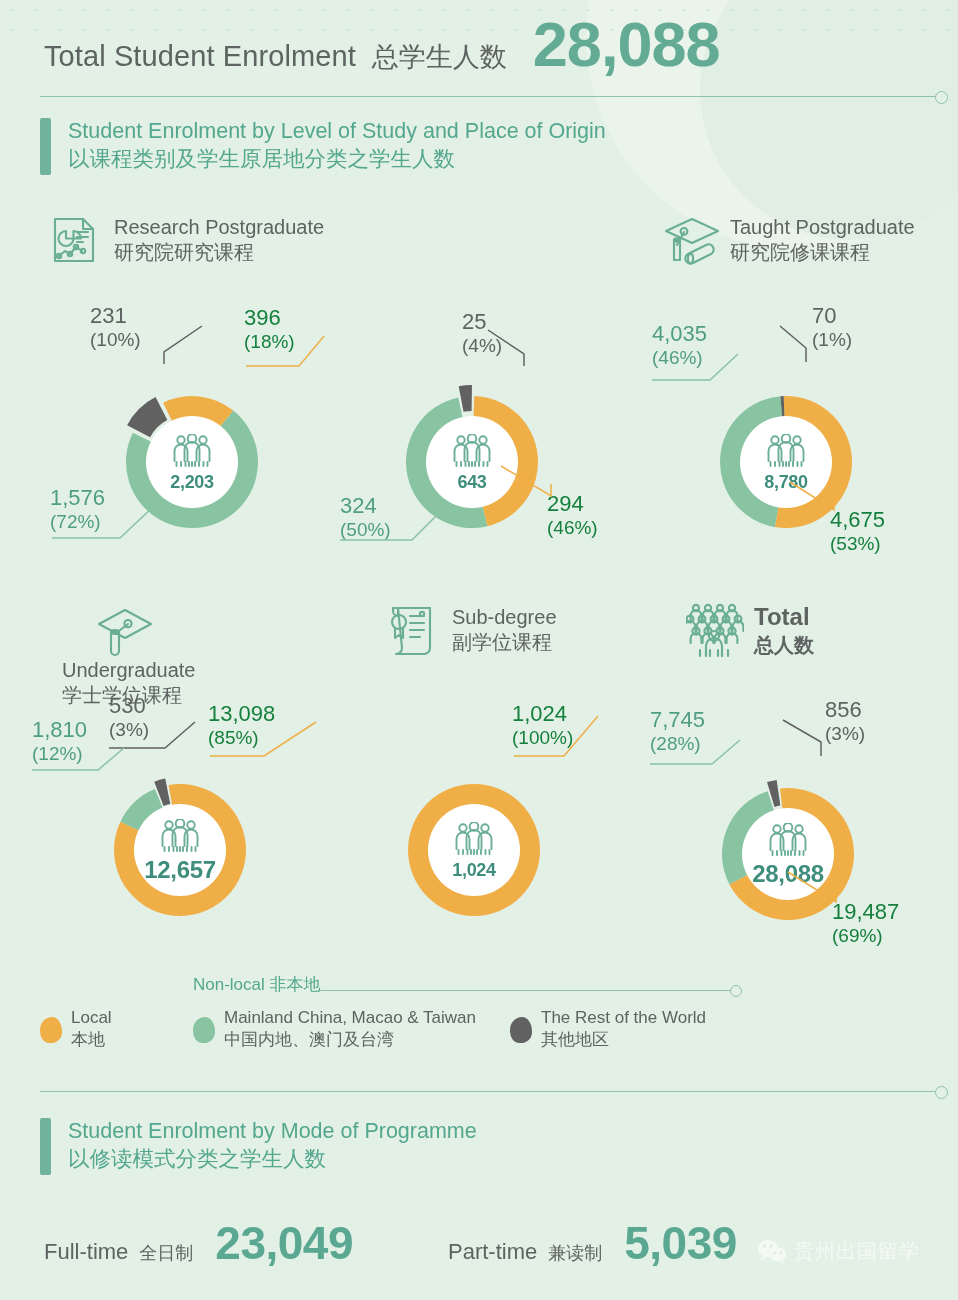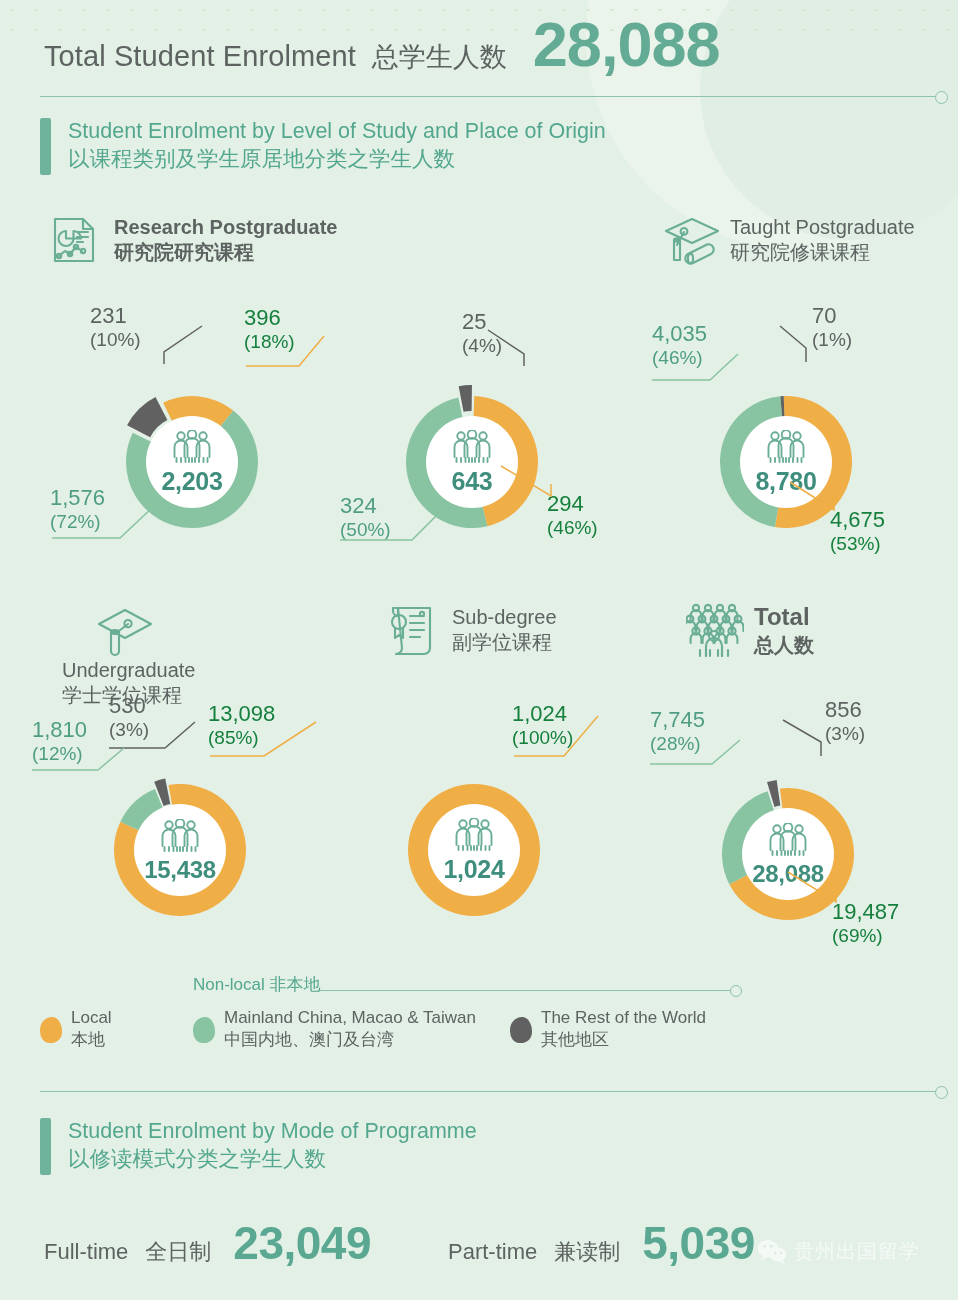--- a/index.html
+++ b/index.html
@@ -61,21 +61,21 @@
   .cell-head .t-en.big{font-size:24px;font-weight:700;}
   .cell-head .t-zh.big{font-size:20px;font-weight:700;}
 
   .donutwrap{position:absolute;}
   .donut{position:absolute;left:0;top:0;}
   .hub{
     position:absolute;border-radius:50%;background:#fff;
     display:flex;flex-direction:column;align-items:center;justify-content:center;
   }
   .hub .peeps{margin-bottom:1px;}
-  .hub .val{font-size:25px;font-weight:700;color:#3f8e7d;letter-spacing:-.3px;line-height:1;}
+  .hub .val{font-size:18px;font-weight:700;color:#3f8e7d;letter-spacing:-.3px;line-height:1;}
   .hub .val.sm{font-size:24px;}
 
   
   .callout{position:absolute;line-height:1.13;white-space:nowrap;}
   .callout .n{font-size:22px;font-weight:400;display:block;}
   .callout .p{font-size:19px;font-weight:400;display:block;}
   .c-orange .n,.c-orange .p{color:#15803d;}
   .c-green  .n,.c-green  .p{color:#4f9e84;}
   .c-grey   .n,.c-grey   .p{color:#5d6361;}
   .leader{position:absolute;overflow:visible;pointer-events:none;}
@@ -90,21 +90,21 @@
     width:22px;height:26px;flex:0 0 auto;margin-right:9px;margin-top:2px;
     border-radius:60% 50% 55% 45% / 55% 60% 45% 50%;
   }
   .lg-txt{line-height:1.3;}
   .lg-en{font-size:17px;color:#5d6361;white-space:nowrap;}
   .lg-zh{font-size:17px;color:#5d6361;white-space:nowrap;}
 
   
   .mode{position:absolute;left:44px;top:1216px;display:flex;align-items:baseline;}
   .mode .m-en{font-size:22px;color:#5d6361;}
-  .mode .m-zh{font-size:22px;color:#5d6361;margin-left:17px;}
+  .mode .m-zh{font-size:18px;color:#5d6361;margin-left:11px;}
   .mode .m-num{font-size:46px;font-weight:700;color:#5aa892;margin-left:22px;letter-spacing:-.5px;}
 
   .watermark{position:absolute;left:757px;top:1238px;display:flex;align-items:center;opacity:.62;}
   .watermark .wm-txt{font-size:20px;color:#fff;margin-left:7px;letter-spacing:1px;}
 </style>
 </head>
 <body>
 
 <div class="page">
 
@@ -124,21 +124,21 @@
   <div class="sec" style="left:40px;top:118px;">
     <div class="bar"></div>
     <div class="txt">
       <div class="s-en">Student Enrolment by Level of Study and Place of Origin</div>
       <div class="s-zh">以课程类别及学生原居地分类之学生人数</div>
     </div>
   </div>
 
   <div id="charts">
       <div class="cell" style="left: 24px; top: 212px;">
-        <div class="cell-head" style="left: 22px; top: 0px; font-weight: bold;">
+        <div class="cell-head" style="left: 22px; top: 0px;">
           <span class="ic"><svg viewBox="0 0 56 56" width="56" height="56">
       <path d="M9 7 h28 l10 10 v32 h-38 z" fill="none" stroke="#6aae95" stroke-width="2.1" stroke-linecap="round" stroke-linejoin="round"></path>
       <path d="M37 7 v10 h10" fill="none" stroke="#6aae95" stroke-width="2.1" stroke-linecap="round" stroke-linejoin="round"></path>
       <path d="M20 19 a7.5 7.5 0 1 0 7.5 7.5 h-7.5 z" fill="none" stroke="#6aae95" stroke-width="2.1" stroke-linecap="round" stroke-linejoin="round"></path>
       <path d="M27.5 19 a7.5 7.5 0 0 1 7.5 7.5 h-7.5z" fill="none" stroke="#6aae95" stroke-width="2.1" stroke-linecap="round" stroke-linejoin="round"></path>
       <path d="M31 20 h11 M31 25 h11 M31 30 h6" fill="none" stroke="#6aae95" stroke-width="2.1" stroke-linecap="round" stroke-linejoin="round"></path>
       <path d="M13 44 l6-5 5 3 6-7 6 4" fill="none" stroke="#6aae95" stroke-width="2.1" stroke-linecap="round" stroke-linejoin="round"></path>
       <circle cx="13" cy="44" r="2.2" fill="none" stroke="#6aae95" stroke-width="2.1" stroke-linecap="round" stroke-linejoin="round"></circle>
               <circle cx="24" cy="42" r="2.2" fill="none" stroke="#6aae95" stroke-width="2.1" stroke-linecap="round" stroke-linejoin="round"></circle>
       <circle cx="30" cy="35" r="2.2" fill="none" stroke="#6aae95" stroke-width="2.1" stroke-linecap="round" stroke-linejoin="round"></circle>
@@ -313,21 +313,21 @@
         <div class="hub" style="width: 92px; height: 92px; left: 110px; top: 202px;">
           <span class="peeps"><svg viewBox="0 0 44 34" width="44" height="34">
       <circle cx="11" cy="6" r="3.7" fill="none" stroke="#6aae95" stroke-width="1.9"></circle>
       <circle cx="22" cy="4.4" r="4.3" fill="none" stroke="#6aae95" stroke-width="1.9"></circle>
       <circle cx="33" cy="6" r="3.7" fill="none" stroke="#6aae95" stroke-width="1.9"></circle>
       <path d="M4.5 27 v-10 a6.5 6.5 0 0 1 13 0 v10" fill="none" stroke="#6aae95" stroke-width="1.9" stroke-linecap="round"></path>
       <path d="M14.5 27 v-11.5 a7.5 7.5 0 0 1 15 0 v11.5" fill="none" stroke="#6aae95" stroke-width="1.9" stroke-linecap="round"></path>
       <path d="M26.5 27 v-10 a6.5 6.5 0 0 1 13 0 v10" fill="none" stroke="#6aae95" stroke-width="1.9" stroke-linecap="round"></path>
       <path d="M6.5 28 v4 M11 28 v4 M15.5 28 v4 M19 28 v4 M22 28 v4 M25 28 v4 M29 28 v4 M33.5 28 v4 M37.5 28 v4" stroke="#6aae95" stroke-width="1.9" stroke-linecap="round" fill="none"></path>
     </svg></span>
-                   <span class="val sm">15,438</span>
+                   <span class="val sm">12,657</span>
         </div>
         <div class="callout c-grey" style="left: 85px; top: 92px;">
           <span class="n">530</span>
                     <span class="p">(3%)</span>
                     <svg class="leader" width="180" height="80" style="left:0;top:0;">
                       <path d="M0,54 L56,54 L86,28" fill="none" stroke="#616161" stroke-width="1.5"></path>
                     </svg>
         </div>
         <div class="callout c-green" style="left: 8px; top: 116px;">
           <span class="n">1,810</span>

